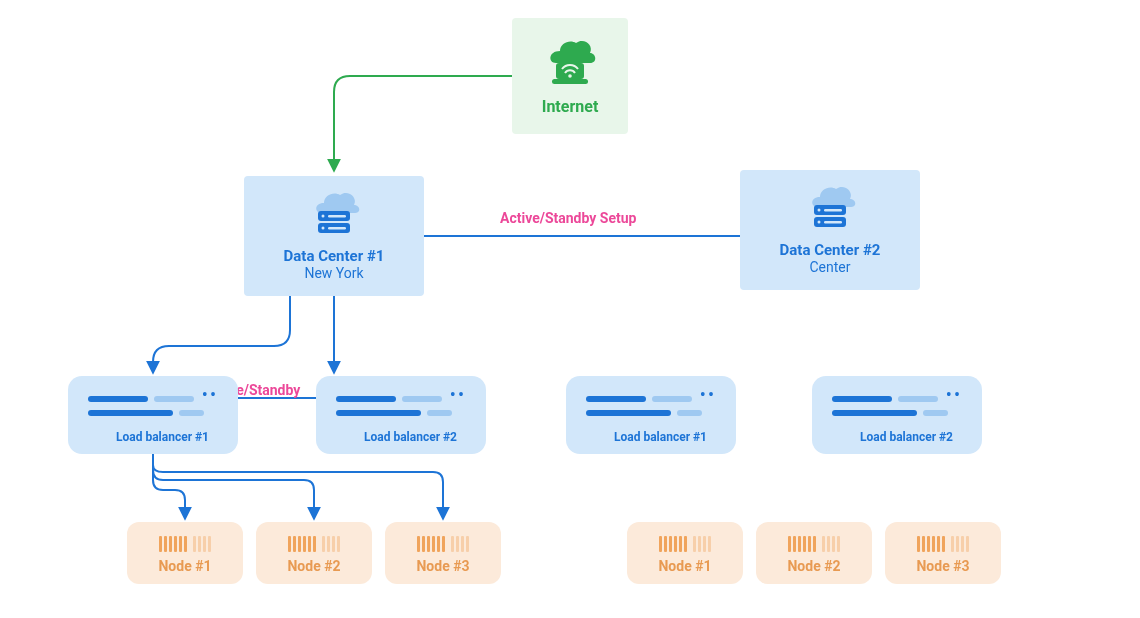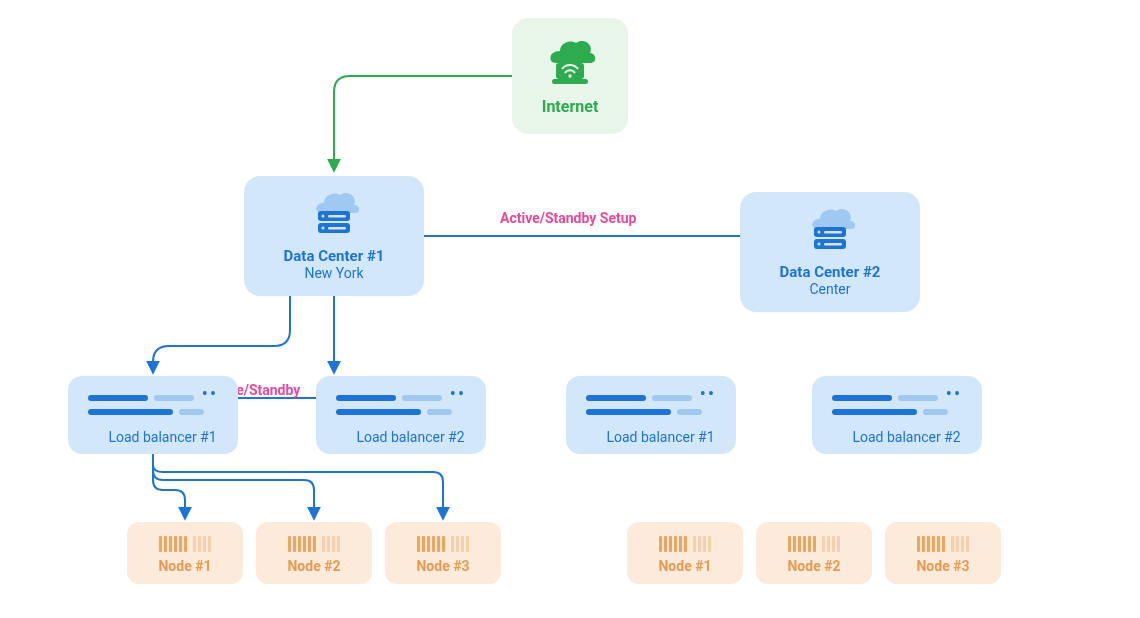--- a/index.html
+++ b/index.html
@@ -17,21 +17,21 @@
   }
   svg.wires {
     position: absolute;
     inset: 0;
     width: 1140px;
     height: 618px;
     pointer-events: none;
   }
   .card {
     position: absolute;
-    border-radius: 16px;
+    border-radius: 4px;
     box-sizing: border-box;
     display: flex;
     flex-direction: column;
     align-items: center;
     justify-content: center;
   }
   .internet {
     left: 512px; top: 18px;
     width: 116px; height: 116px;
     background: #E8F6EA;
@@ -40,21 +40,21 @@
     margin-top: 6px;
     color: #2EAA4F;
     font-weight: 700;
     font-size: 16px;
   }
   .dc {
     width: 180px; height: 120px;
     background: #D2E7FA;
   }
   .dc1 { left: 244px; top: 176px; text-align: center; }
-  .dc2 { left: 740px; top: 192px; }
+  .dc2 { left: 740px; top: 170px; }
   .dc .title {
     margin-top: 4px;
     color: #1D74D6;
     font-weight: 700;
     font-size: 15px;
   }
   .dc .sub {
     color: #1D74D6;
     font-size: 14px;
     font-weight: 400;
@@ -86,22 +86,22 @@
     color: #1D74D6;
     font-size: 18px;
     line-height: 6px;
     margin-left: auto;
     letter-spacing: 2px;
     transform: translateY(-4px);
   }
   .lb .lbl {
     margin-top: 6px;
     color: #1D74D6;
-    font-weight: 400;
-    font-size: 14px;
+    font-weight: 700;
+    font-size: 12px;
     padding-left: 19px;
   }
   .node {
     width: 116px; height: 62px;
     background: #FCEADA;
     border-radius: 12px;
   }
   .nA1 { left: 127px; top: 522px; }
   .nA2 { left: 256px; top: 522px; }
   .nA3 { left: 385px; top: 522px; }

